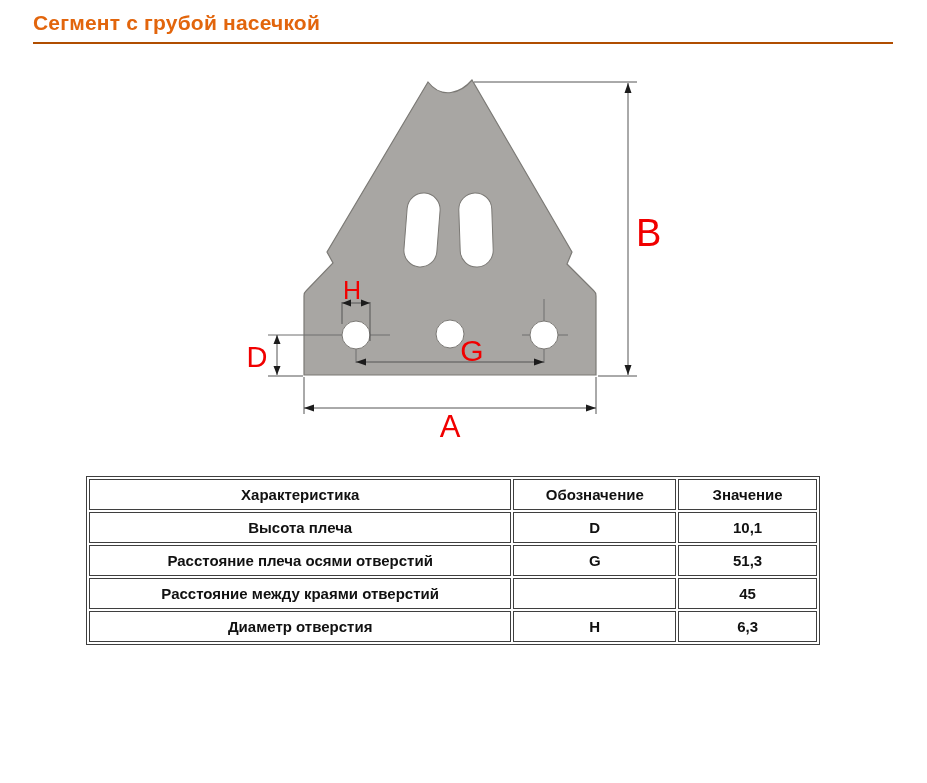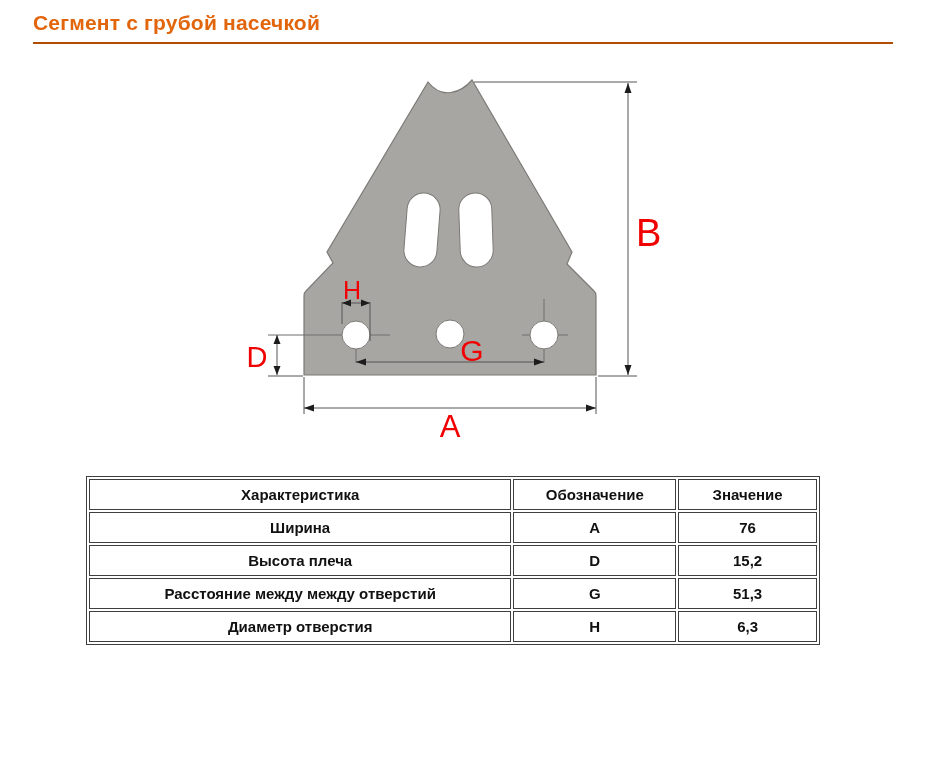--- a/index.html
+++ b/index.html
@@ -118,33 +118,33 @@
     </colgroup>
     <thead>
       <tr>
         <th>Характеристика</th>
         <th>Обозначение</th>
         <th>Значение</th>
       </tr>
     </thead>
     <tbody>
       <tr>
-        <td>Ширина</td>
-        <td>A</td>
-        <td>76</td>
+        <td>Высота плеча</td>
+        <td>D</td>
+        <td>10,1</td>
       </tr>
       <tr>
-        <td>Высота плеча</td>
-        <td>D</td>
-        <td>15,2</td>
+        <td>Расстояние плеча осями отверстий</td>
+        <td>G</td>
+        <td>51,3</td>
       </tr>
       <tr>
-        <td>Расстояние между между отверстий</td>
-        <td>G</td>
-        <td>51,3</td>
+        <td>Расстояние между краями отверстий</td>
+        <td></td>
+        <td>45</td>
       </tr>
       <tr>
         <td>Диаметр отверстия</td>
         <td>H</td>
         <td>6,3</td>
       </tr>
     </tbody>
   </table>
 
 </div>

